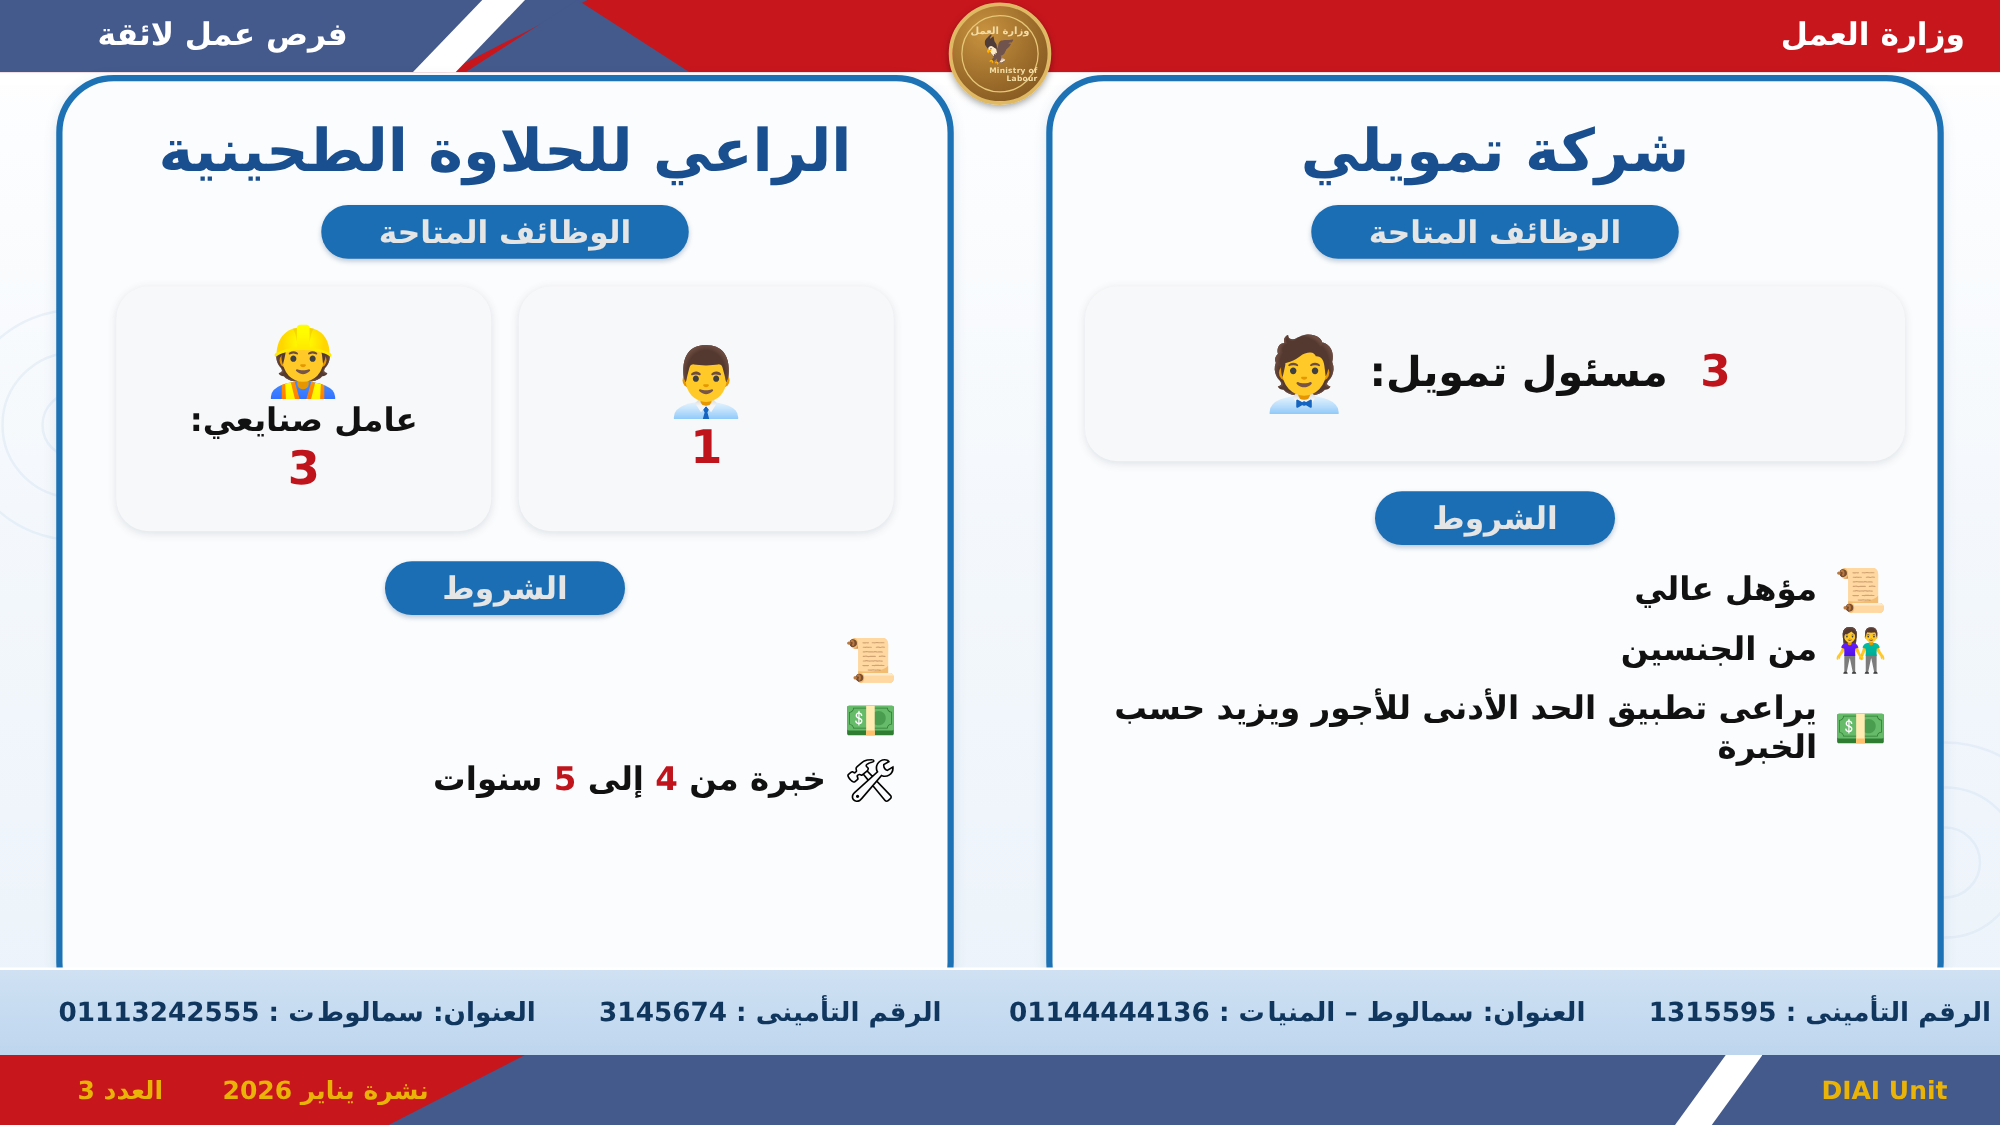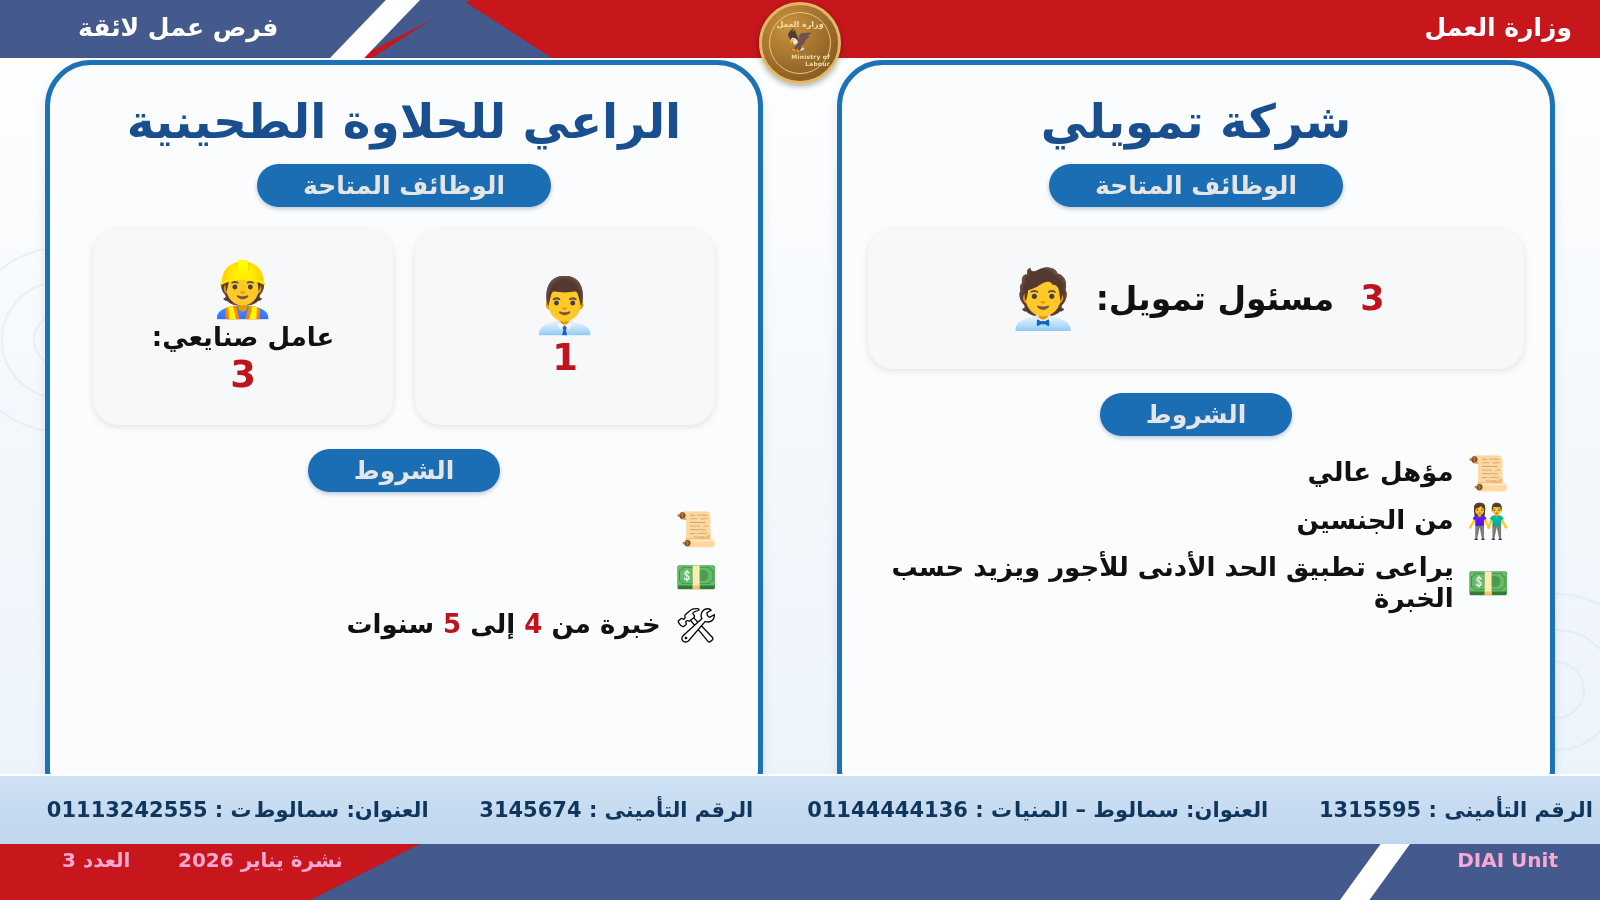--- a/index.html
+++ b/index.html
@@ -269,22 +269,22 @@
   }
   .bottombar .white-slash-b {
     position: absolute;
     top: 0; left: 1340px;
     width: 70px; height: 56px;
     background: #ffffff;
     clip-path: polygon(58% 0, 100% 0, 42% 100%, 0 100%);
   }
   .bottom-label {
     position: absolute;
-    top: 4px;
-    color: #f9a8d4;
+    top: 16px;
+    color: #eab308;
     font-size: 20px;
     font-weight: bold;
     white-space: nowrap;
   }
   .bottom-label.issue   { left: 62px; }
   .bottom-label.bulletin{ left: 178px; }
   .bottom-label.site    { left: 50%; transform: translateX(-50%); letter-spacing: .3px; }
   .bottom-label.unit    { right: 42px; }
 </style>
 </head>

